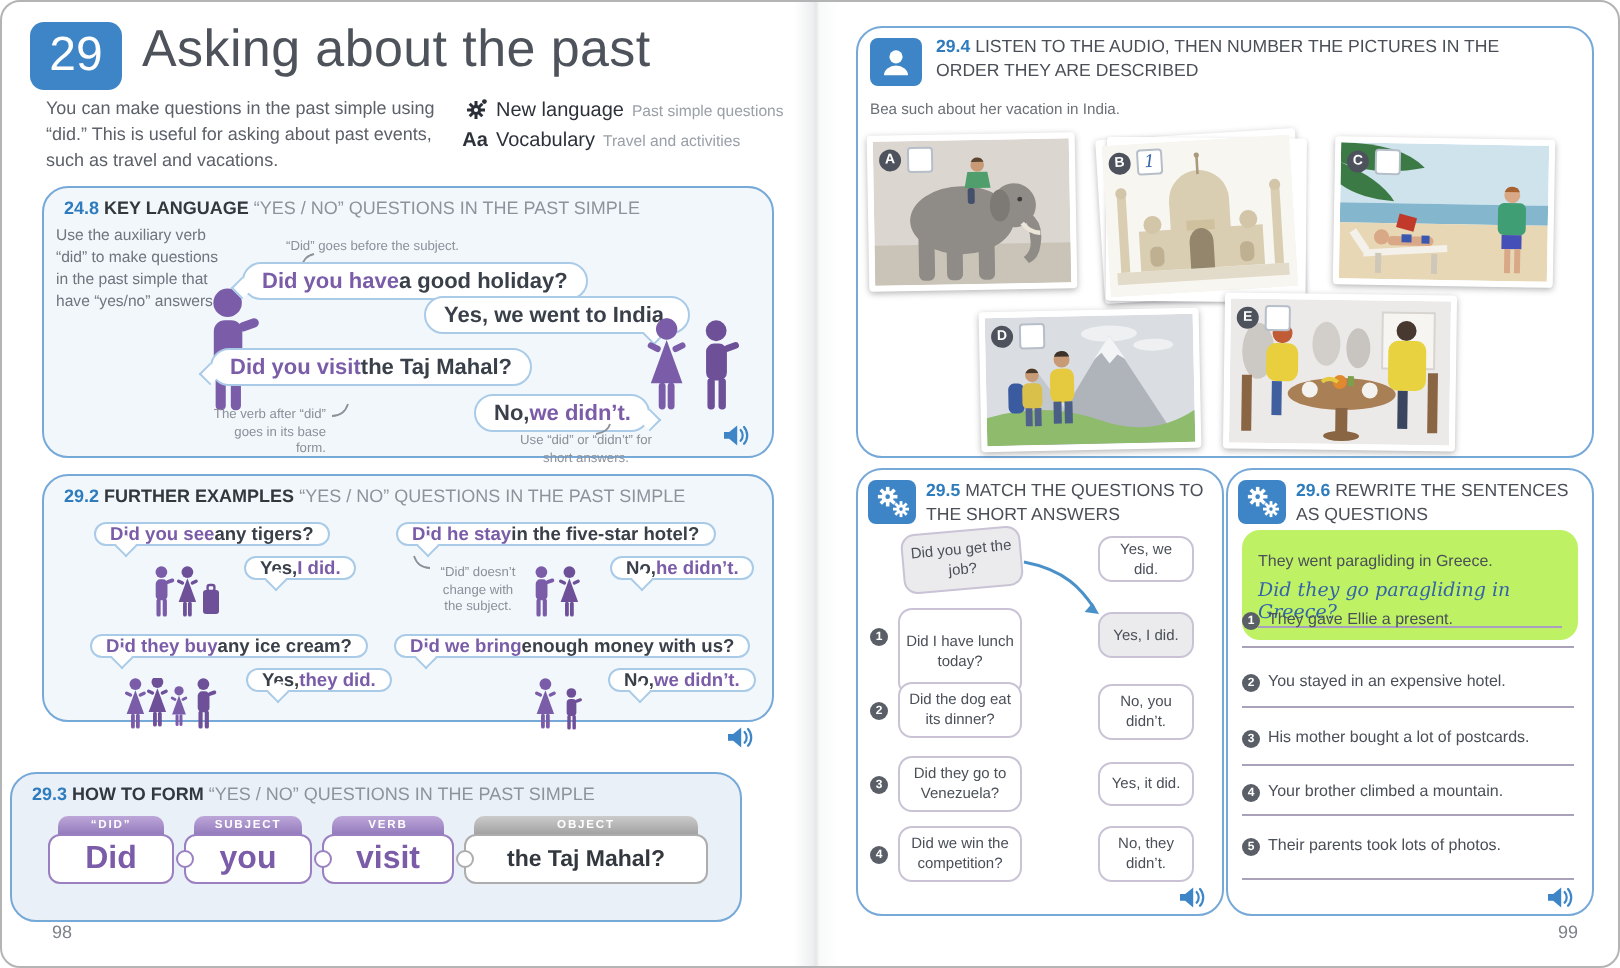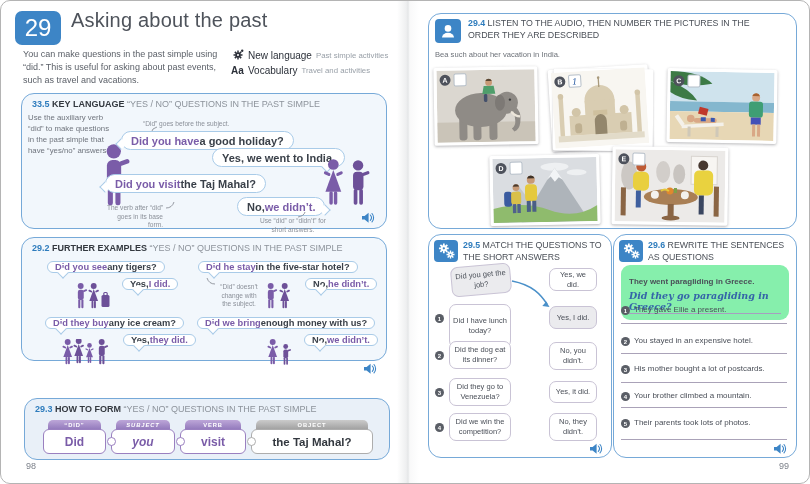--- a/index.html
+++ b/index.html
@@ -2,21 +2,21 @@
 <html><head>
 <meta charset="utf-8">
 <style>
   html,body{margin:0;padding:0;background:#fff;}
   body{font-family:"Liberation Sans",sans-serif;-webkit-font-smoothing:antialiased;}
   .spread{position:relative;width:808px;height:482px;border:1px solid #b4b4b4;border-radius:10px;overflow:hidden;background:#fff;}
   .a{position:absolute;}
   .spine{left:396px;top:0;width:22px;height:100%;background:linear-gradient(90deg,rgba(90,100,110,0) 0%,rgba(90,100,110,0.10) 42%,rgba(90,100,110,0.16) 50%,rgba(90,100,110,0.04) 58%,rgba(90,100,110,0) 100%);}
   
   .unit-num{left:14px;top:10px;width:46px;height:34px;background:#3d85c6;border-radius:7px;color:#fff;font-size:24px;display:flex;align-items:center;justify-content:center;}
-  .page-title{left:70px;top:8px;font-size:20px;color:#4e535b;letter-spacing:.2px;}
+  .page-title{left:70px;top:8px;font-size:26px;color:#4e535b;letter-spacing:.2px;}
   .intro{left:22px;top:47px;width:208px;font-size:9px;line-height:1.45;color:#5c6169;}
   .legend{left:230px;top:48px;width:168px;}
   .legend-row{display:flex;align-items:center;gap:4px;margin-bottom:3px;}
   .legend-icon{width:13px;height:12px;flex:0 0 13px;display:flex;align-items:center;justify-content:center;}
   .legend-label{font-size:10px;font-weight:normal;color:#2c313a;white-space:nowrap;}
   .legend-val{font-size:7.8px;color:#99a0a8;white-space:nowrap;}
   .aa-glyph{font-size:10px;font-weight:bold;color:#2c313a;}
   
   .box{position:absolute;border:1.5px solid #76a9d8;border-radius:13px;background:#f2f7fc;box-sizing:border-box;}
   .box.white{background:#ffffff;}
@@ -39,40 +39,40 @@
   .t-br::after{right:13px;bottom:-5px;border-left:1.5px solid #a9cbe8;border-bottom:1.5px solid #a9cbe8;transform:rotate(-45deg);}
   .note-side{position:absolute;font-size:7.8px;color:#6f747d;line-height:1.4;}
   .ann{position:absolute;font-size:6.6px;color:#8b9099;line-height:1.3;}
   .fig{position:absolute;}
   .fig svg{display:block;}
   .audio{position:absolute;width:14px;height:12px;}
   
   .puzzle{position:absolute;display:flex;gap:5px;}
   .piece{position:relative;}
   .ptab{height:10px;margin:0 5px;background:linear-gradient(#bda6d8,#9077ba);border-radius:5px 5px 0 0;color:#fff;font-size:5.8px;font-weight:bold;letter-spacing:.9px;text-align:center;line-height:11px;}
-  .pbody{position:relative;height:25px;background:#fff;border:1.6px solid #9a80c0;border-radius:6px;margin-top:-1px;display:flex;align-items:center;justify-content:center;font-size:12px;font-weight:bold;color:#7a5ca8;box-sizing:border-box;}
+  .pbody{position:relative;height:25px;background:#fff;border:1.6px solid #9a80c0;border-radius:6px;margin-top:-1px;display:flex;align-items:center;justify-content:center;font-size:16px;font-weight:bold;color:#7a5ca8;box-sizing:border-box;}
   .piece.knob .pbody::before{content:'';position:absolute;left:-5px;top:7px;width:7px;height:7px;background:#fff;border:1.6px solid #9a80c0;border-radius:50%;}
   .piece.gray .ptab{background:linear-gradient(#cbcbcb,#9e9e9e);}
   .piece.gray .pbody{border-color:#adadad;color:#33383f;font-size:11.5px;}
   .piece.gray .pbody::before{border-color:#adadad;}
   
   .photo{position:absolute;background:#fff;padding:3px;border-radius:2px;box-shadow:0 1px 3px rgba(40,40,50,.35);}
   .photo.stacked::before{content:'';position:absolute;left:3px;top:2px;width:100%;height:100%;background:#fff;box-shadow:0 1px 2px rgba(40,40,50,.3);transform:rotate(4deg);z-index:-1;border-radius:2px;}
   .photo svg{display:block;}
   .pbadge{position:absolute;top:6px;left:6px;display:flex;gap:3px;align-items:center;}
   .bletter{width:11px;height:11px;border-radius:50%;background:#4e525c;color:#fff;font-size:7px;font-weight:bold;display:flex;align-items:center;justify-content:center;}
   .bbox{width:11px;height:11px;background:#fff;border:1px solid #b6bfc9;border-radius:2px;display:flex;align-items:center;justify-content:center;}
   .hand{font-family:"DejaVu Serif",serif;font-style:italic;color:#3464a8;}
   .bbox .hand{font-size:8.5px;}
   
   .card{position:absolute;border:1px solid #c9c3d5;border-radius:7px;background:#fff;display:flex;align-items:center;justify-content:center;text-align:center;font-size:7.5px;color:#4a4f58;line-height:1.3;padding:2px 3px;box-sizing:border-box;}
   .card.shaded{background:#ebebee;}
   .nbadge{position:absolute;width:9px;height:9px;border-radius:50%;background:#5a5e66;color:#fff;font-size:6px;font-weight:bold;display:flex;align-items:center;justify-content:center;}
   
-  .ex-block{position:absolute;background:#86efac;border-radius:9px;padding:5px 8px 6px 8px;box-sizing:border-box;font-weight:bold;}
+  .ex-block{position:absolute;background:#bef264;border-radius:9px;padding:5px 8px 6px 8px;box-sizing:border-box;}
   .ex-print{font-size:8px;color:#4a4f58;}
   .ex-hand{display:block;font-size:9.5px;border-bottom:1px solid #a79ec0;padding-bottom:1px;margin-top:2px;}
   .item-text{position:absolute;font-size:8px;color:#4a4f58;white-space:nowrap;}
   .ans-line{position:absolute;border-bottom:1px solid #aaa2b8;}
   .pagenum{position:absolute;font-size:9px;color:#7c818a;}
 </style>
 </head>
 <body>
 
 <svg width="0" height="0" style="position:absolute" aria-hidden="true">
@@ -112,34 +112,34 @@
                 <line x1="2" y1="8" x2="14" y2="8"></line>
                 <line x1="3.8" y1="3.8" x2="12.2" y2="12.2"></line>
                 <line x1="12.2" y1="3.8" x2="3.8" y2="12.2"></line>
               </g>
               <circle cx="8" cy="8" r="3.4" fill="#2b2f38"></circle>
               <circle cx="8" cy="8" r="1.4" fill="#fff"></circle>
               <circle cx="13.6" cy="2.4" r="1.6" fill="#2b2f38"></circle>
             </svg>
         </span>
         <span class="legend-label">New language</span>
-        <span class="legend-val">Past simple activities</span>
+        <span class="legend-val">Past simple questions</span>
       </div>
       <div class="legend-row">
         <span class="legend-icon">
             <span class="aa-glyph">Aa</span>
           </span>
         <span class="legend-label">Vocabulary</span>
         <span class="legend-val">Travel and activities</span>
       </div>
     </div>
 
     <div class="box" style="left:20px;top:92px;width:366px;height:136px;">
       <div class="bhead" style="left:10px;top:5px;">
-        <span class="hnum">33.5</span>
+        <span class="hnum">24.8</span>
         <span class="htitle">KEY LANGUAGE</span>
         <span class="hsub">“YES / NO” QUESTIONS IN THE PAST SIMPLE</span>
       </div>
     </div>
     <div class="a note-side" style="left:27px;top:112px;width:88px;">Use the auxiliary verb “did” to make questions in the past simple that have “yes/no” answers.</div>
     <div class="ann" style="left:142px;top:119px;width:120px;">“Did” goes before the subject.</div>
     <svg class="a" style="left:148px;top:125px;" width="10" height="8">
         <path d="M8 1 q-5 1 -6 6" stroke="#8b9099" fill="none" stroke-width="0.9"></path>
       </svg>
 
@@ -260,32 +260,32 @@
       <svg width="30" height="27" viewBox="0 0 30 27">
         <use href="#fig-woman" fill="#7a5ca8" transform="scale(0.95)"></use>
         <use href="#fig-man" fill="#6d5098" transform="translate(14,5) scale(0.78)"></use>
       </svg>
     </div>
     <svg class="audio" style="left:362px;top:362px;" viewBox="0 0 14 12">
         <path d="M1 4 h2.6 L7.6 0.8 v10 L3.6 7.4 H1 z" fill="#3d85c6"></path>
         <path d="M9.3 3 a4 4 0 0 1 0 5.4 M11 1.5 a6.3 6.3 0 0 1 0 8.4" stroke="#3d85c6" stroke-width="1.1" fill="none" stroke-linecap="round"></path>
       </svg>
 
-    <div class="box bluer" style="left:23px;top:385px;width:366px;height:62px;margin-top:12px;">
+    <div class="box bluer" style="left:4px;top:385px;width:366px;height:75px;">
       <div class="bhead" style="left:10px;top:5px;">
         <span class="hnum">29.3</span>
         <span class="htitle">HOW TO FORM</span>
         <span class="hsub">“YES / NO” QUESTIONS IN THE PAST SIMPLE</span>
       </div>
       <div class="puzzle" style="left:18px;top:21px;">
         <div class="piece" style="width:63px;">
           <div class="ptab">“DID”</div>
           <div class="pbody">Did</div>
         </div>
-        <div class="piece knob" style="width:64px;font-style:italic;">
+        <div class="piece knob" style="width:64px;">
           <div class="ptab">SUBJECT</div>
           <div class="pbody">you</div>
         </div>
         <div class="piece knob" style="width:66px;">
           <div class="ptab">VERB</div>
           <div class="pbody">visit</div>
         </div>
         <div class="piece knob gray" style="width:122px;">
           <div class="ptab">OBJECT</div>
           <div class="pbody">the Taj Mahal?</div>

